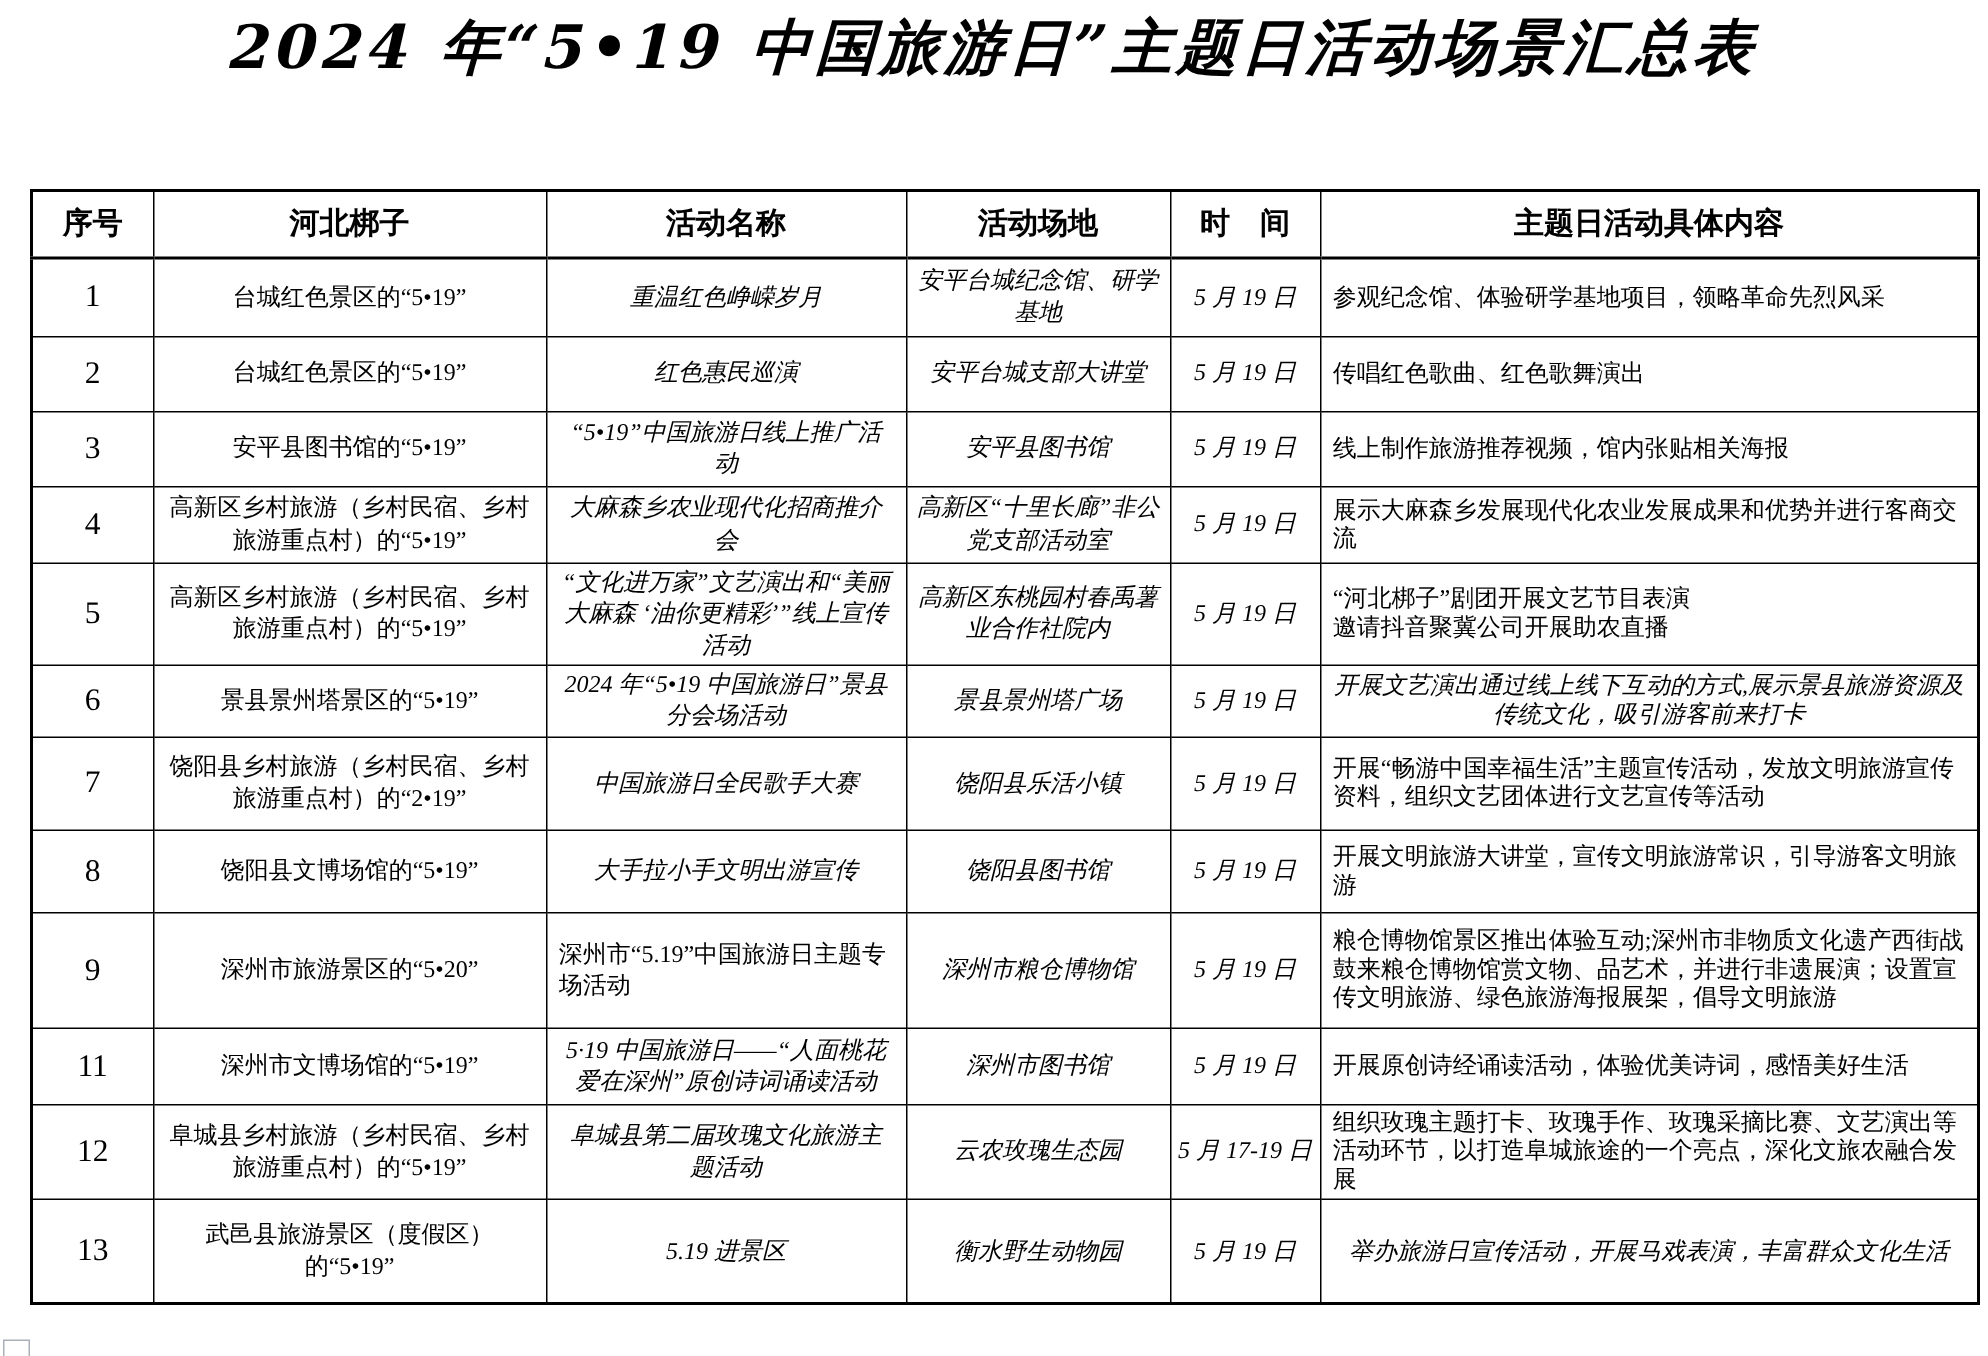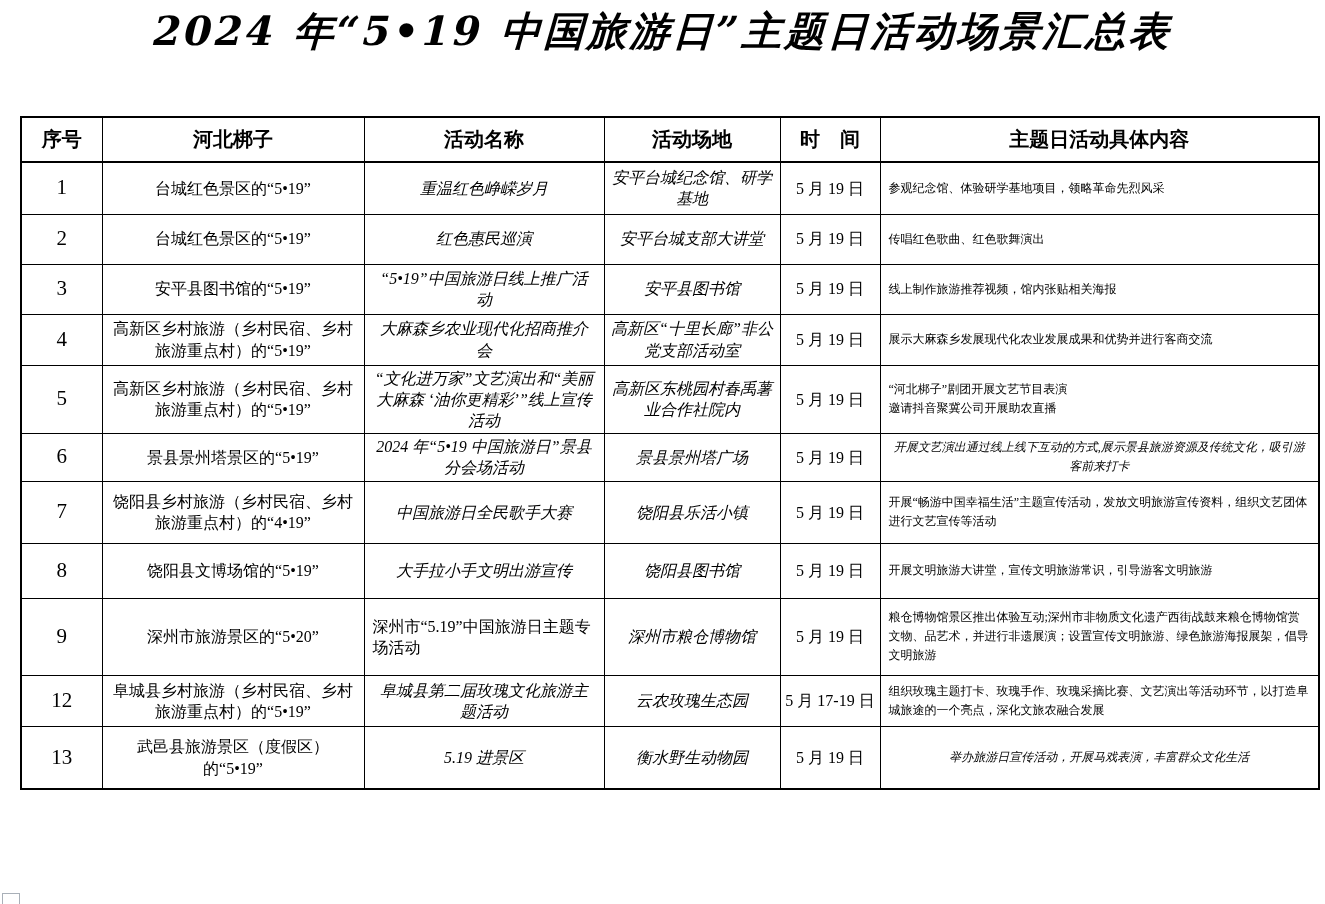--- a/index.html
+++ b/index.html
@@ -11,21 +11,21 @@
   .doc-title{
     position:absolute;top:4px;left:0;width:100%;
     text-align:center;
     font-family:"DejaVu Serif","Liberation Serif",serif;
     font-weight:bold;font-style:italic;
     font-size:40px;letter-spacing:3px;
     transform:skewX(-2deg);
     white-space:nowrap;
   }
   table.summary{
-    position:absolute;left:20px;top:116px;width:1298px;
+    position:absolute;left:20px;top:126px;width:1298px;
     border-collapse:collapse;table-layout:fixed;
     border:2px solid #000;
   }
   th,td{
     border:1px solid #000;
     vertical-align:middle;
     overflow:hidden;
     line-height:1.32;
   }
   thead th{
@@ -38,22 +38,22 @@
   col.c-scene{width:262px;}
   col.c-name{width:240px;}
   col.c-venue{width:176px;}
   col.c-time{width:100px;}
   col.c-content{width:439px;}
 
   td.col-no{font-size:21px;text-align:center;font-family:"Liberation Serif",serif;}
   td.col-scene{font-size:16px;text-align:center;padding:2px 8px;}
   td.col-name{font-size:16px;text-align:center;padding:2px 8px;}
   td.col-venue{font-size:16px;text-align:center;padding:2px 6px;font-style:italic;}
-  td.col-time{font-size:16px;text-align:center;padding:0 4px;}
-  td.col-content{font-size:12px;text-align:left;padding:2px 8px;white-space:pre-line;line-height:19px;}
+  td.col-time{font-size:16px;text-align:center;padding:0 4px;font-style:italic;}
+  td.col-content{font-size:16px;text-align:left;padding:2px 8px;white-space:pre-line;line-height:19px;}
   td.align-left{text-align:left;}
   td.align-center{text-align:center;font-style:italic;}
 
   
   thead tr{height:45px;}
   tbody tr:nth-child(1){height:52px;}
   tbody tr:nth-child(2){height:50px;}
   tbody tr:nth-child(3){height:50px;}
   tbody tr:nth-child(4){height:51px;}
   tbody tr:nth-child(5){height:62px;}
@@ -140,41 +140,49 @@
       <tr>
         <td class="col-no">6</td>
         <td class="col-scene">景县景州塔景区的“5•19”</td>
         <td class="col-name align-center">2024 年“5•19 中国旅游日”景县分会场活动</td>
         <td class="col-venue">景县景州塔广场</td>
         <td class="col-time">5 月 19 日</td>
         <td class="col-content align-center">开展文艺演出通过线上线下互动的方式,展示景县旅游资源及传统文化，吸引游客前来打卡</td>
       </tr>
       <tr>
         <td class="col-no">7</td>
-        <td class="col-scene">饶阳县乡村旅游（乡村民宿、乡村旅游重点村）的“4•19”</td>
+        <td class="col-scene">饶阳县乡村旅游（乡村民宿、乡村旅游重点村）的“2•19”</td>
         <td class="col-name align-center">中国旅游日全民歌手大赛</td>
         <td class="col-venue">饶阳县乐活小镇</td>
         <td class="col-time">5 月 19 日</td>
         <td class="col-content align-left">开展“畅游中国幸福生活”主题宣传活动，发放文明旅游宣传资料，组织文艺团体进行文艺宣传等活动</td>
       </tr>
       <tr>
         <td class="col-no">8</td>
         <td class="col-scene">饶阳县文博场馆的“5•19”</td>
         <td class="col-name align-center">大手拉小手文明出游宣传</td>
         <td class="col-venue">饶阳县图书馆</td>
         <td class="col-time">5 月 19 日</td>
         <td class="col-content align-left">开展文明旅游大讲堂，宣传文明旅游常识，引导游客文明旅游</td>
       </tr>
       <tr>
         <td class="col-no">9</td>
         <td class="col-scene">深州市旅游景区的“5•20”</td>
         <td class="col-name align-left">深州市“5.19”中国旅游日主题专场活动</td>
         <td class="col-venue">深州市粮仓博物馆</td>
         <td class="col-time">5 月 19 日</td>
         <td class="col-content align-left">粮仓博物馆景区推出体验互动;深州市非物质文化遗产西街战鼓来粮仓博物馆赏文物、品艺术，并进行非遗展演；设置宣传文明旅游、绿色旅游海报展架，倡导文明旅游</td>
+      </tr>
+      <tr>
+        <td class="col-no">11</td>
+        <td class="col-scene">深州市文博场馆的“5•19”</td>
+        <td class="col-name align-center">5·19 中国旅游日——“人面桃花 爱在深州”原创诗词诵读活动</td>
+        <td class="col-venue">深州市图书馆</td>
+        <td class="col-time">5 月 19 日</td>
+        <td class="col-content align-left">开展原创诗经诵读活动，体验优美诗词，感悟美好生活</td>
       </tr>
       <tr>
         <td class="col-no">12</td>
         <td class="col-scene">阜城县乡村旅游（乡村民宿、乡村旅游重点村）的“5•19”</td>
         <td class="col-name align-center">阜城县第二届玫瑰文化旅游主题活动</td>
         <td class="col-venue">云农玫瑰生态园</td>
         <td class="col-time">5 月 17-19 日</td>
         <td class="col-content align-left">组织玫瑰主题打卡、玫瑰手作、玫瑰采摘比赛、文艺演出等活动环节，以打造阜城旅途的一个亮点，深化文旅农融合发展</td>
       </tr>
       <tr>

